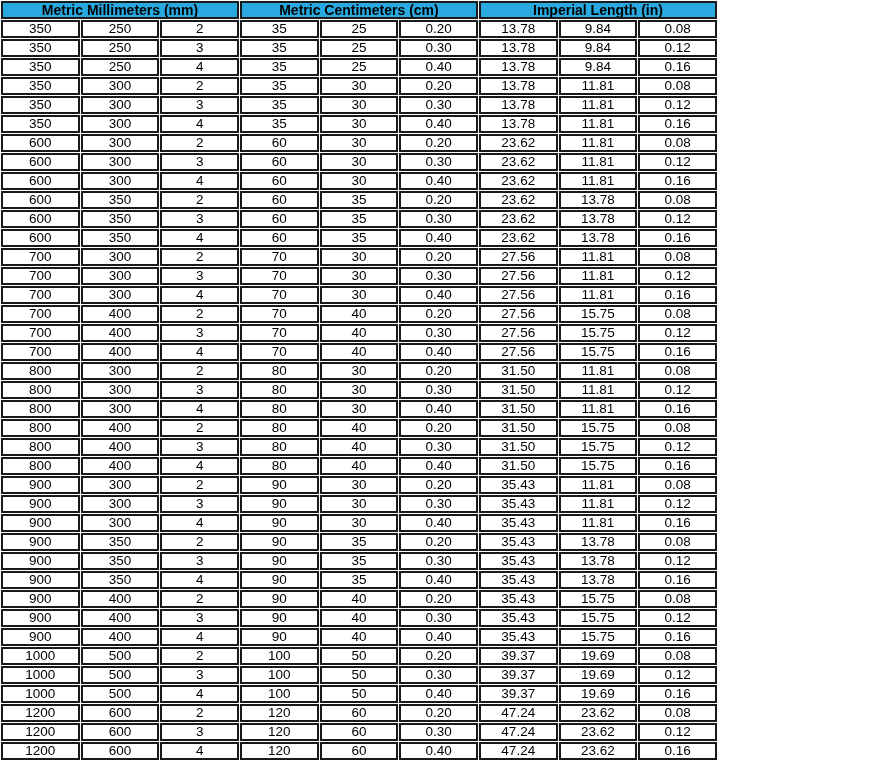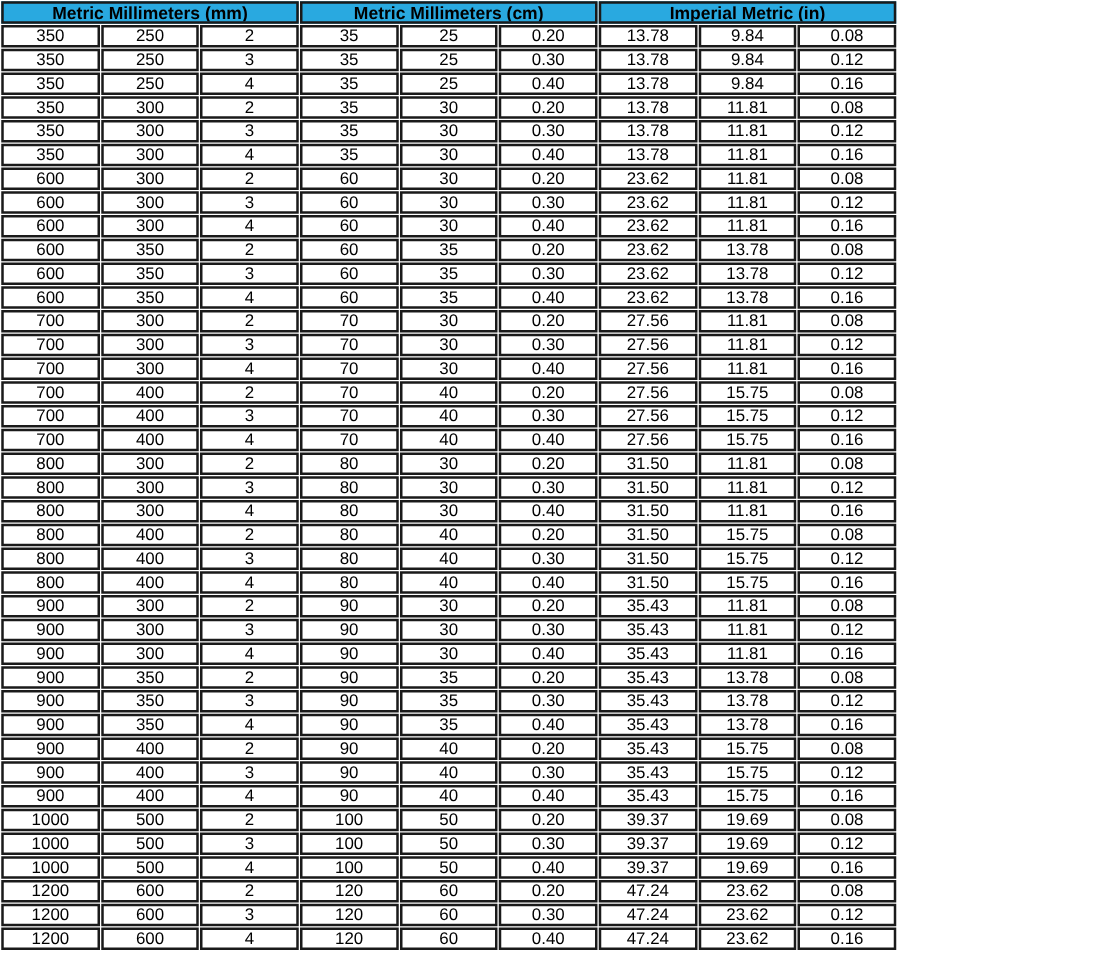--- a/index.html
+++ b/index.html
@@ -41,22 +41,22 @@
     font-size: 13.5px;
   }
 </style>
 </head>
 <body>
 
 <table>
   <thead>
     <tr>
       <th class="group" colspan="3">Metric Millimeters (mm)</th>
-      <th class="group" colspan="3">Metric Millimeters (cm)</th>
-      <th class="group" colspan="3">Imperial Metric (in)</th>
+      <th class="group" colspan="3">Metric Centimeters (cm)</th>
+      <th class="group" colspan="3">Imperial Length (in)</th>
     </tr>
   </thead>
   <tbody id="table-body">
       <tr>
         <td>350</td>
         <td>250</td>
         <td>2</td>
         <td>35</td>
         <td>25</td>
         <td>0.20</td>

